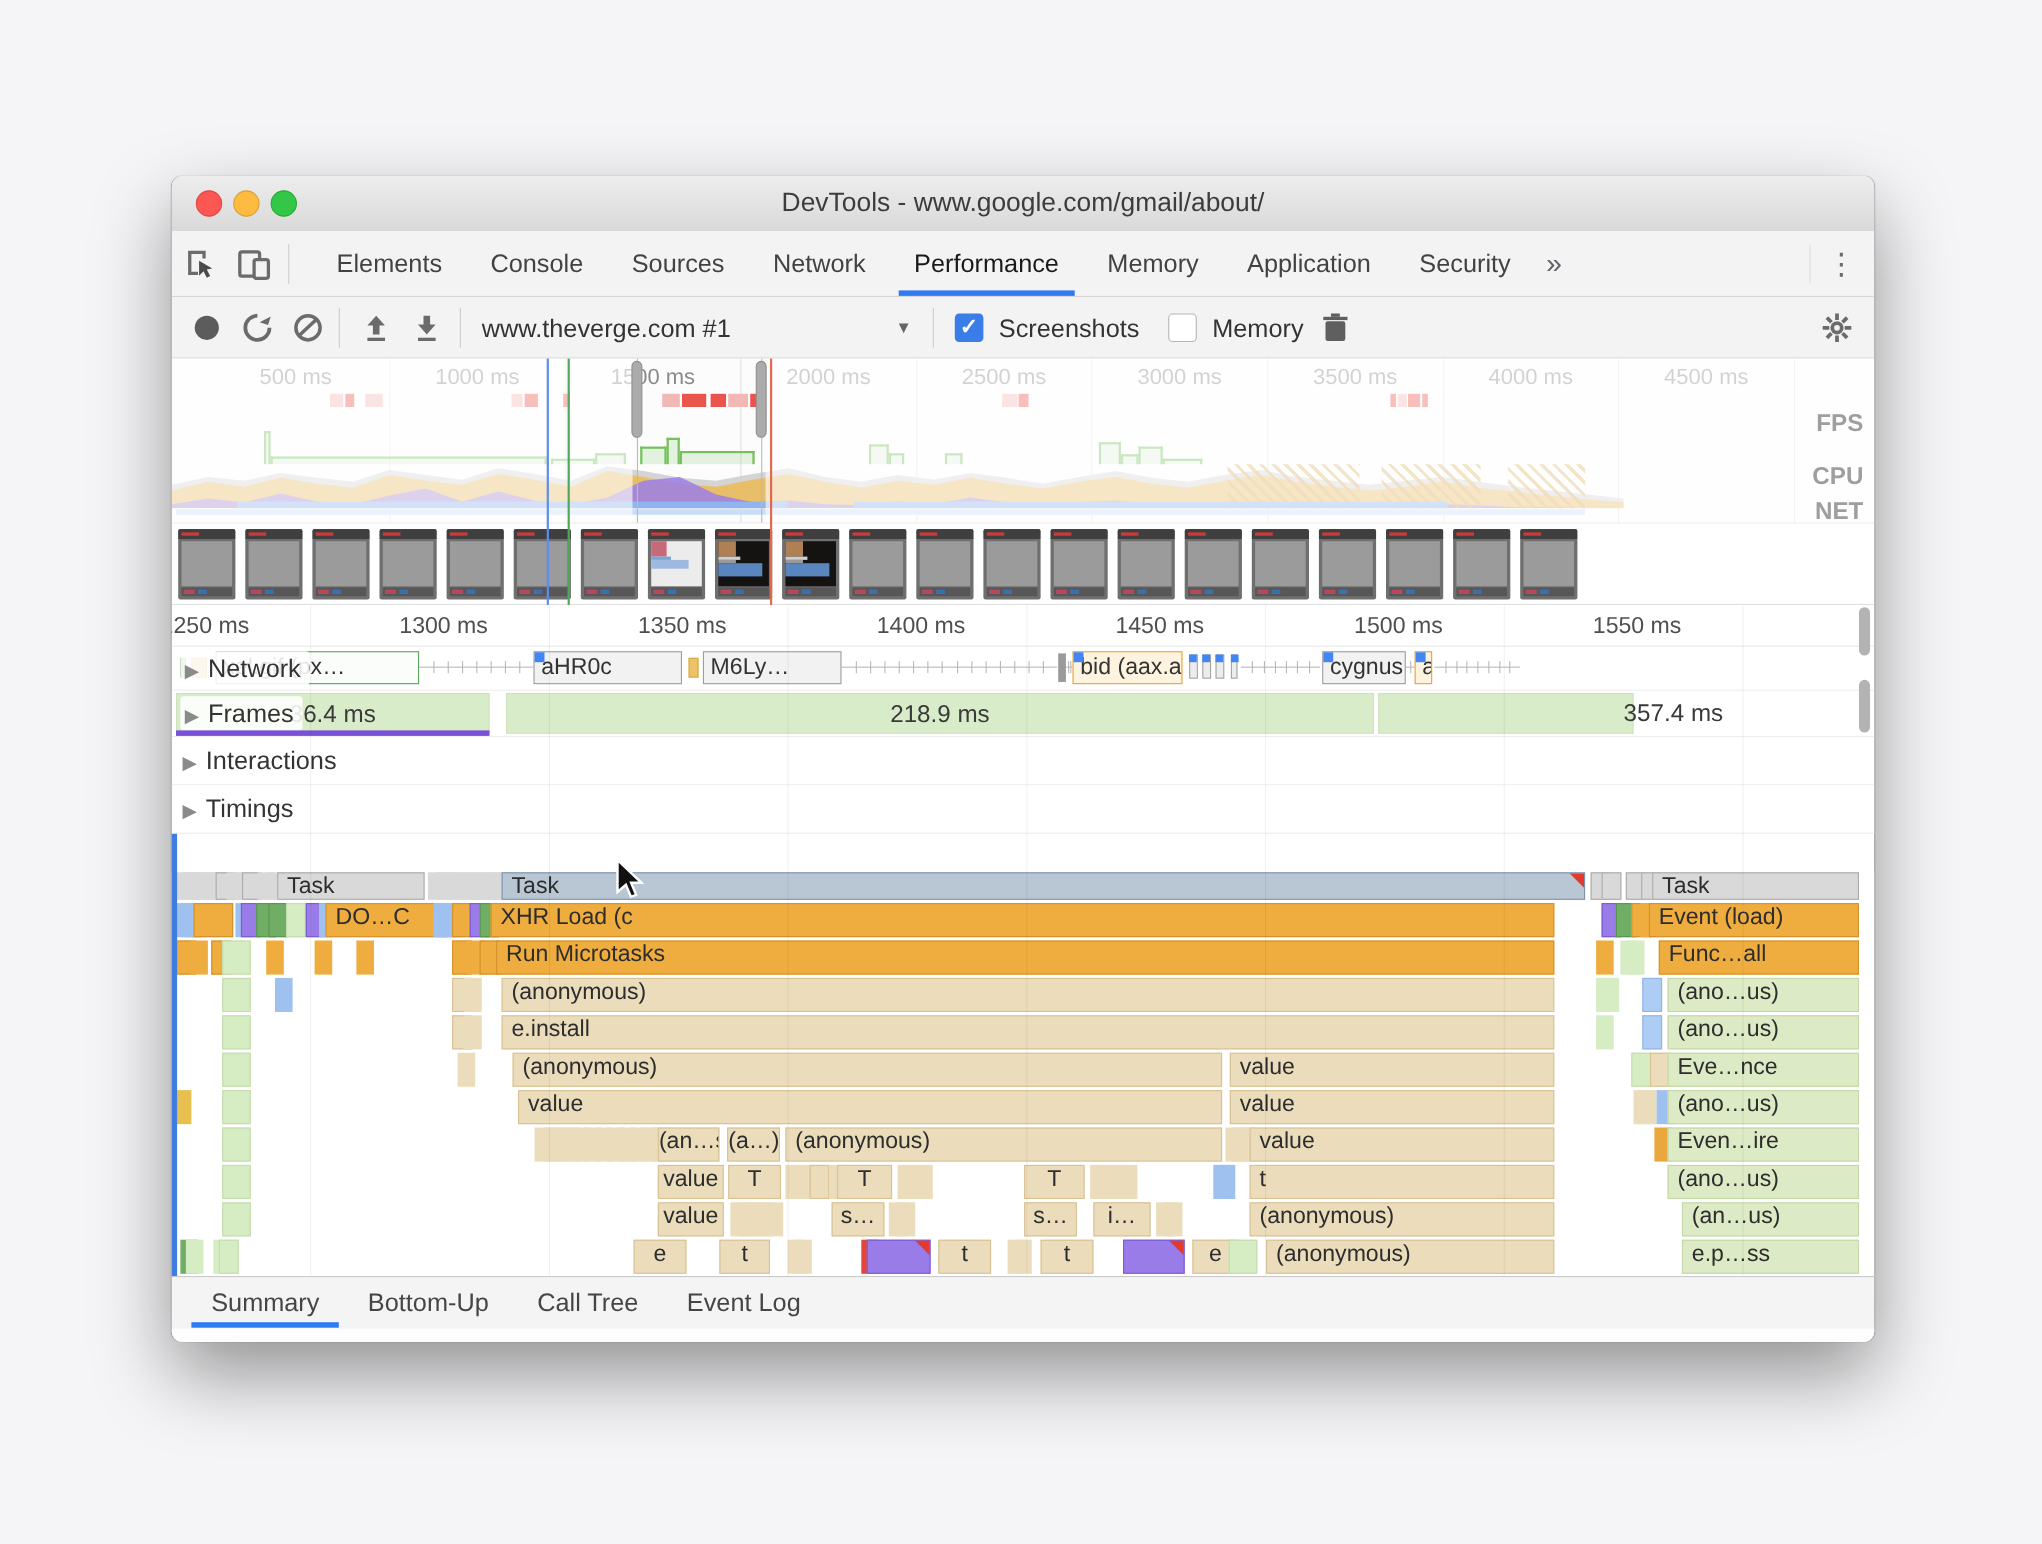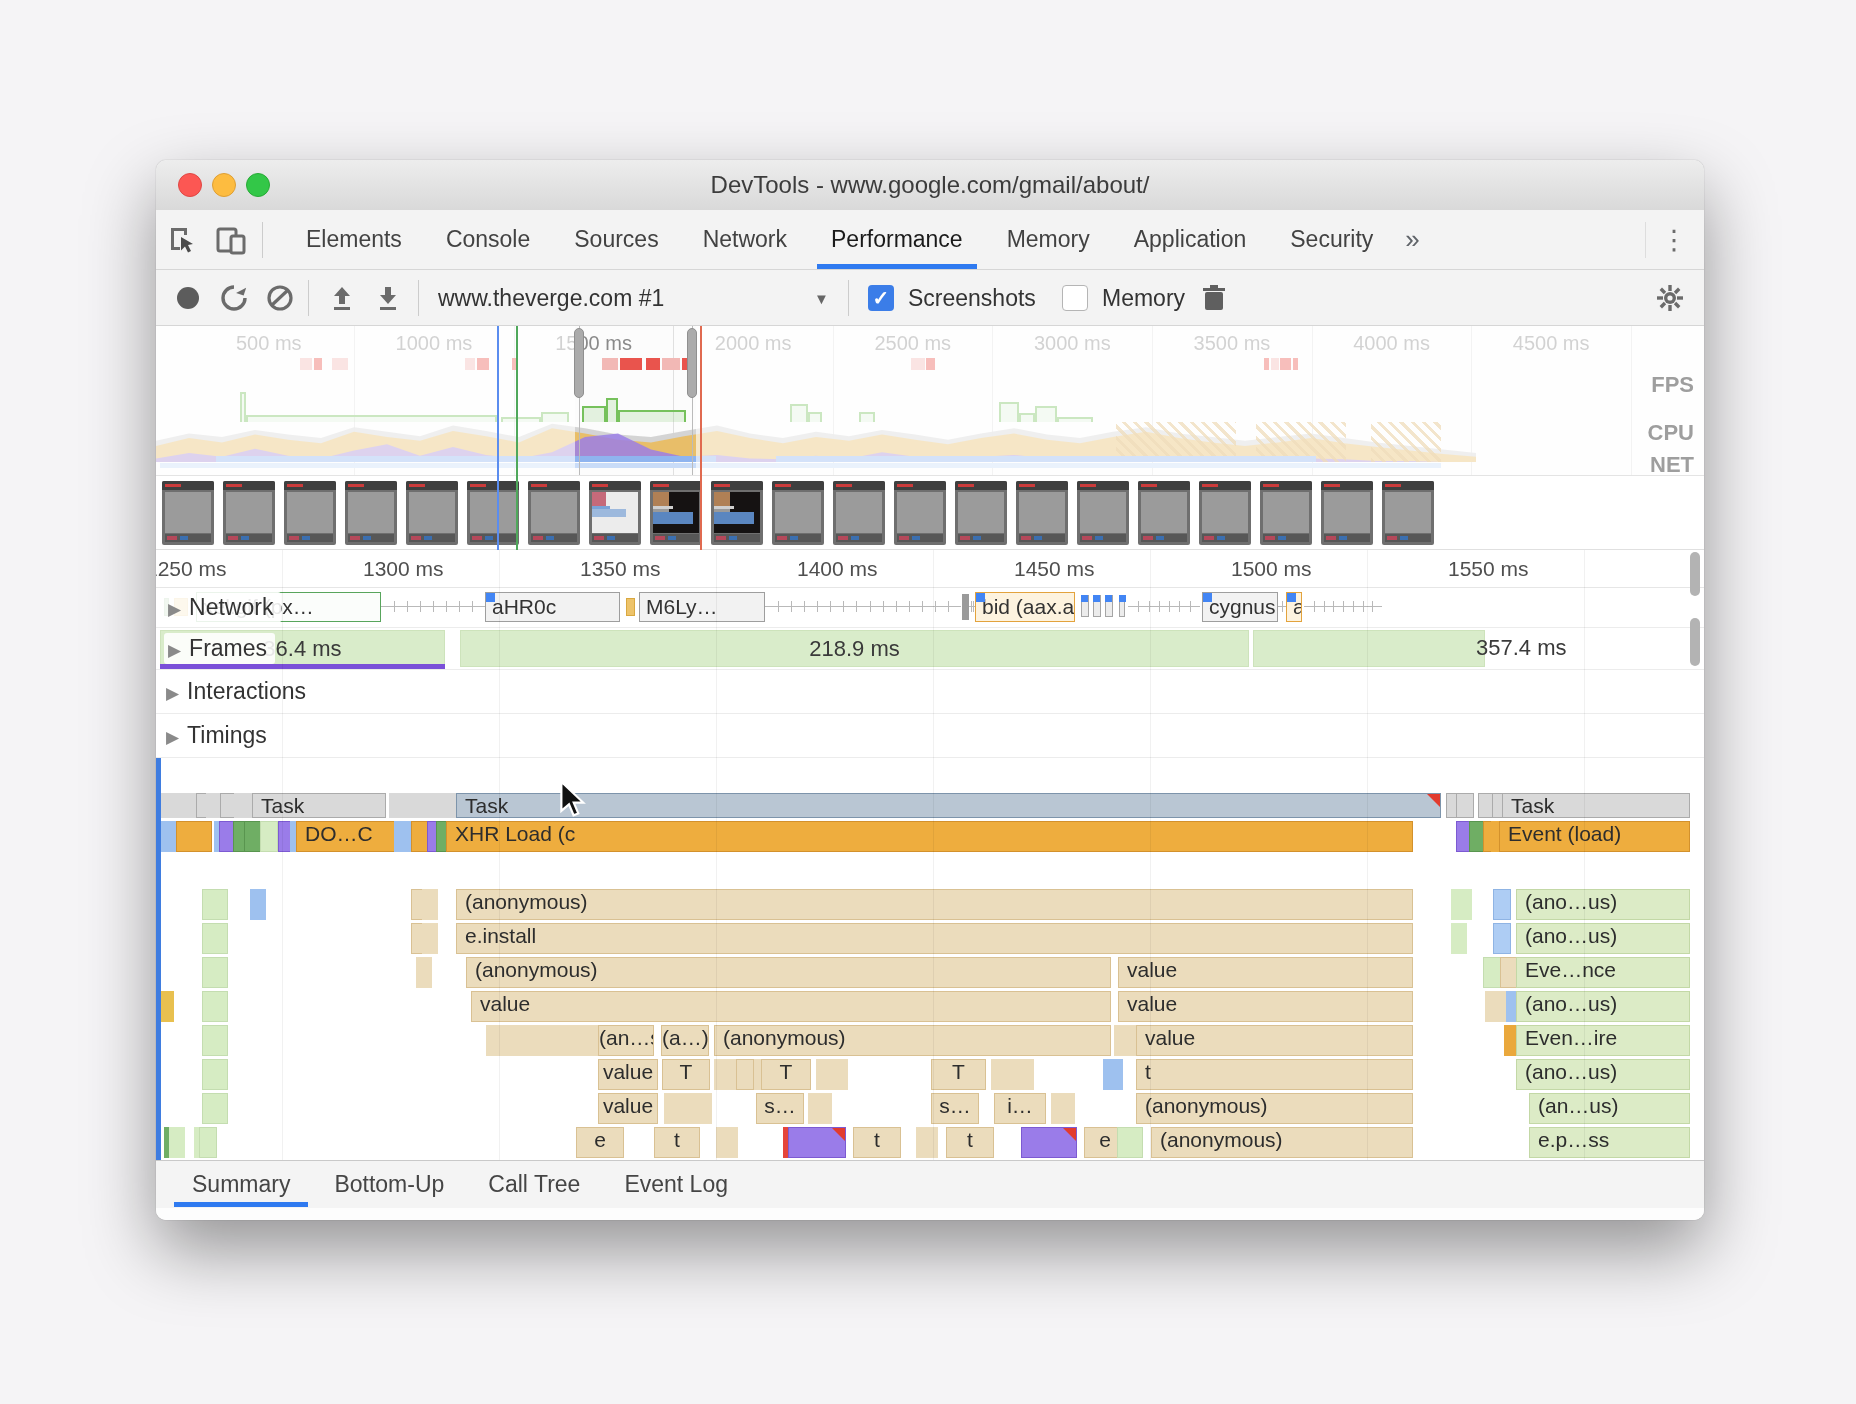--- a/index.html
+++ b/index.html
@@ -680,20 +680,37 @@
           <div class="fseg" style="left: 255px; width: 13px; height: 31px; background: rgb(238, 173, 62); border-color: rgb(211, 145, 44);"></div>
           <div class="fseg" style="left: 271px; width: 8px; height: 31px; background: rgb(154, 124, 233); border-color: rgb(124, 90, 210);"></div>
           <div class="fseg" style="left: 280px; width: 7px; height: 31px; background: rgb(111, 174, 100); border-color: rgb(89, 149, 79);"></div>
           <div class="fseg" style="left: 290px; width: 967px; height: 31px; background: rgb(238, 173, 62); border-color: rgb(211, 145, 44);">XHR Load (c</div>
           <div class="fseg" style="left: 1300px; width: 12px; height: 31px; background: rgb(154, 124, 233); border-color: rgb(124, 90, 210);"></div>
           <div class="fseg" style="left: 1313px; width: 8px; height: 31px; background: rgb(111, 174, 100); border-color: rgb(89, 149, 79);"></div>
           <div class="fseg" style="left: 1327px; width: 6px; height: 31px; background: rgb(238, 173, 62); border-color: rgb(211, 145, 44);"></div>
           <div class="fseg" style="left: 1335px; width: 5px; height: 31px; background: rgb(238, 173, 62); border: none;"></div>
           <div class="fseg" style="left: 1343px; width: 191px; height: 31px; background: rgb(238, 173, 62); border-color: rgb(211, 145, 44);">Event (load)</div>
         </div>
+        <div class="frow" style="left: 0px; top: 62px; height: 34px;">
+          <div class="fseg" style="left: 4px; width: 9px; height: 31px; background: rgb(238, 173, 62); border-color: rgb(211, 145, 44);"></div>
+          <div class="fseg" style="left: 17px; width: 4px; height: 31px; background: rgb(238, 173, 62); border: none;"></div>
+          <div class="fseg" style="left: 36px; width: 8px; height: 31px; background: rgb(238, 173, 62); border-color: rgb(211, 145, 44);"></div>
+          <div class="fseg" style="left: 46px; width: 26px; height: 31px; background: rgb(214, 236, 195); border-color: rgb(196, 221, 176);"></div>
+          <div class="fseg" style="left: 86px; width: 5px; height: 31px; background: rgb(238, 173, 62); border: none;"></div>
+          <div class="fseg" style="left: 130px; width: 4px; height: 31px; background: rgb(238, 173, 62); border: none;"></div>
+          <div class="fseg" style="left: 168px; width: 4px; height: 31px; background: rgb(238, 173, 62); border: none;"></div>
+          <div class="fseg" style="left: 255px; width: 8px; height: 31px; background: rgb(238, 173, 62); border-color: rgb(211, 145, 44);"></div>
+          <div class="fseg" style="left: 268px; width: 5px; height: 31px; background: rgb(238, 173, 62); border: none;"></div>
+          <div class="fseg" style="left: 280px; width: 8px; height: 31px; background: rgb(238, 173, 62); border-color: rgb(211, 145, 44);"></div>
+          <div class="fseg" style="left: 295px; width: 962px; height: 31px; background: rgb(238, 173, 62); border-color: rgb(211, 145, 44);">Run Microtasks</div>
+          <div class="fseg" style="left: 1295px; width: 3px; height: 31px; background: rgb(238, 173, 62); border: none;"></div>
+          <div class="fseg" style="left: 1317px; width: 4px; height: 31px; background: rgb(214, 236, 195); border: none;"></div>
+          <div class="fseg" style="left: 1323px; width: 5px; height: 31px; background: rgb(214, 236, 195); border: none;"></div>
+          <div class="fseg" style="left: 1352px; width: 182px; height: 31px; background: rgb(238, 173, 62); border-color: rgb(211, 145, 44);">Func…all</div>
+        </div>
         <div class="frow" style="left: 0px; top: 96px; height: 34px;">
           <div class="fseg" style="left: 46px; width: 26px; height: 31px; background: rgb(214, 236, 195); border-color: rgb(196, 221, 176);"></div>
           <div class="fseg" style="left: 94px; width: 2px; height: 31px; background: rgb(158, 193, 239); border: none;"></div>
           <div class="fseg" style="left: 255px; width: 6px; height: 31px; background: rgb(235, 220, 188); border-color: rgb(217, 193, 147);"></div>
           <div class="fseg" style="left: 266px; width: 4px; height: 31px; background: rgb(235, 220, 188); border: none;"></div>
           <div class="fseg" style="left: 300px; width: 957px; height: 31px; background: rgb(235, 220, 188); border-color: rgb(217, 193, 147);">(anonymous)</div>
           <div class="fseg" style="left: 1295px; width: 3px; height: 31px; background: rgb(214, 236, 195); border: none;"></div>
           <div class="fseg" style="left: 1300px; width: 2px; height: 31px; background: rgb(214, 236, 195); border: none;"></div>
           <div class="fseg" style="left: 1337px; width: 13px; height: 31px; background: rgb(174, 205, 244); border-color: rgb(143, 180, 228);"></div>
           <div class="fseg" style="left: 1360px; width: 174px; height: 31px; background: rgb(220, 235, 198); border-color: rgb(195, 216, 166);">(ano…us)</div>

